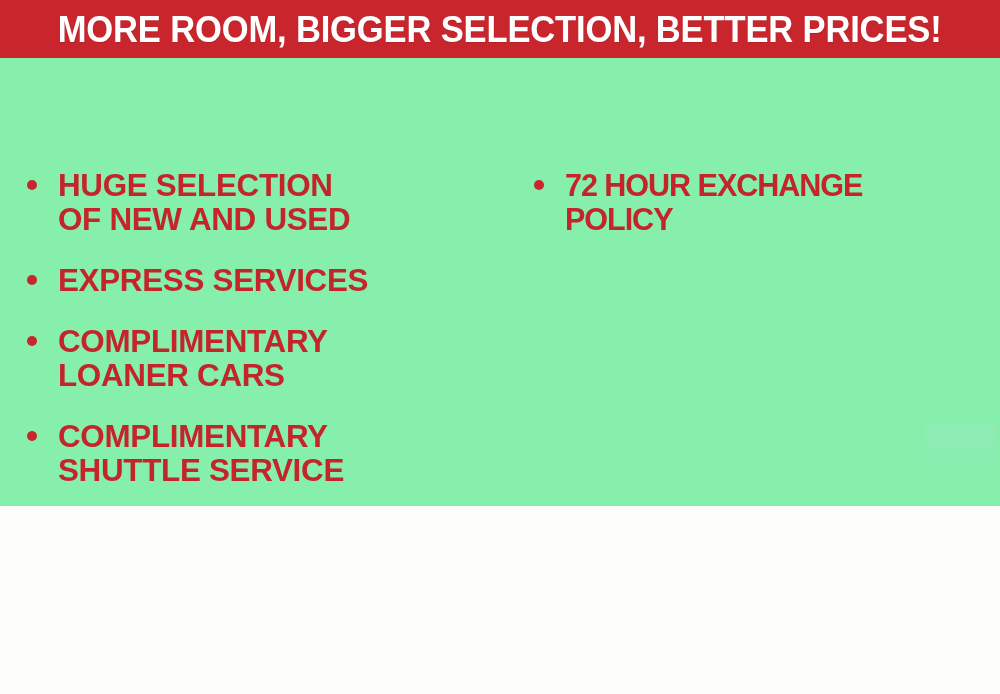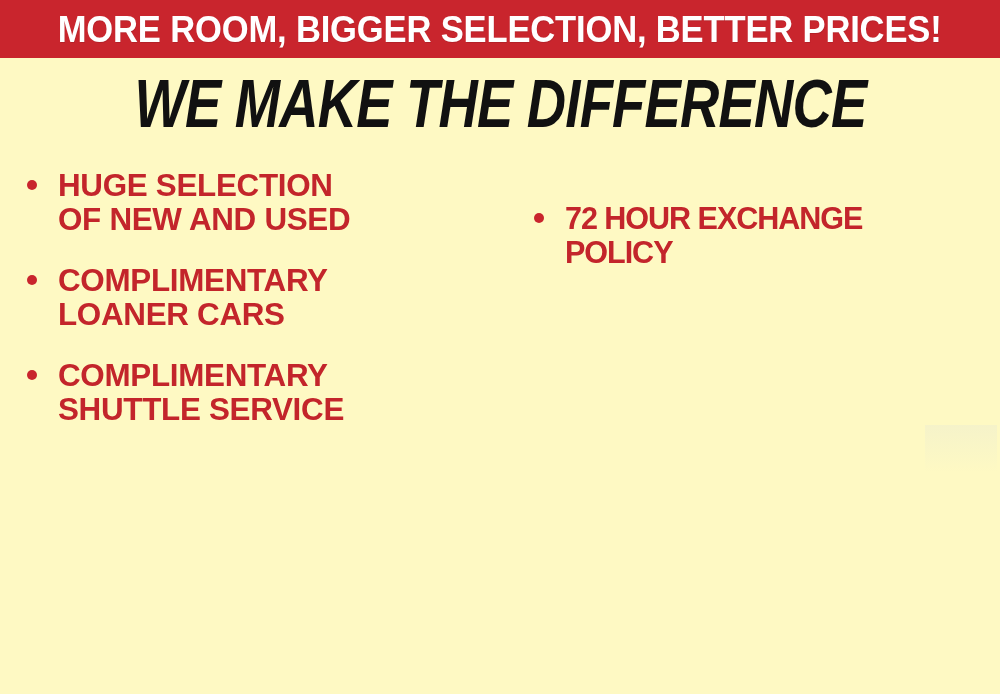--- a/index.html
+++ b/index.html
@@ -11,22 +11,22 @@
     width: 1000px;
     height: 694px;
     background: #fdfdfb;
     font-family: "Liberation Sans", sans-serif;
     overflow: hidden;
   }
 
   #poster {
     position: relative;
     width: 1000px;
-    height: 694px;
-    background: #fef9c3;
+    height: 506px;
+    background: #86efac;
     overflow: hidden;
   }
 
   
   .banner {
     position: absolute;
     left: 0;
     top: 0;
     width: 1000px;
     height: 58px;
@@ -89,21 +89,20 @@
   }
   .col-left {
     width: 500px;
     padding-left: 22px;
     padding-top: 8px;
   }
   .col-right {
     width: 500px;
     padding-left: 22px;
     padding-top: 8px;
-    margin-top: 33px;
   }
 
   .bullet-item {
     position: relative;
     display: block;
     padding-left: 36px;
     margin-bottom: 27px;
   }
   .col-right .bullet-item {
     margin-bottom: 22px;
@@ -147,34 +146,35 @@
 </style>
 </head>
 <body>
 
 <div id="poster">
 
   <div class="banner">
     <span class="banner-text">MORE ROOM, BIGGER SELECTION, BETTER PRICES!</span>
   </div>
 
-  <div class="headline-wrap">
-    <span class="headline">WE MAKE THE DIFFERENCE</span>
-  </div>
 
   <div class="columns">
 
     <div class="col col-left">
 
       <div class="bullet-item">
         <span class="bullet-dot"></span>
         <span class="bullet-text">HUGE SELECTION
 OF NEW AND USED</span>
       </div>
 
+      <div class="bullet-item">
+        <span class="bullet-dot"></span>
+        <span class="bullet-text">EXPRESS SERVICES</span>
+      </div>
 
 
       <div class="bullet-item">
         <span class="bullet-dot"></span>
         <span class="bullet-text">COMPLIMENTARY
 LOANER CARS</span>
       </div>
 
       <div class="bullet-item">
         <span class="bullet-dot"></span>

